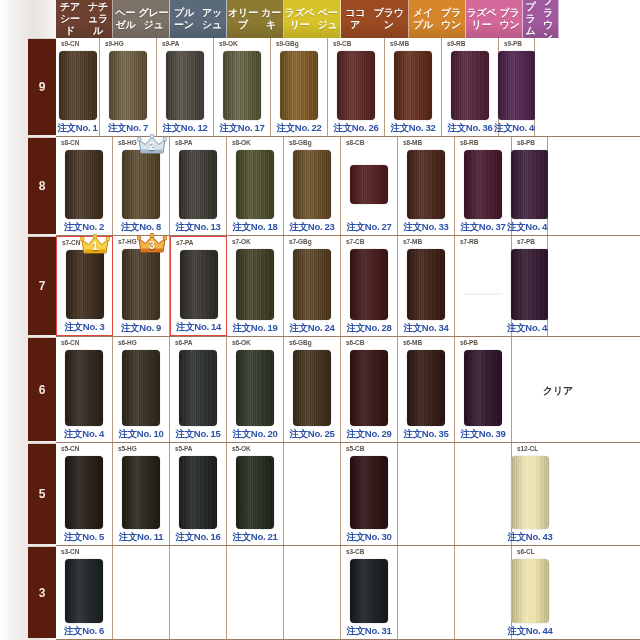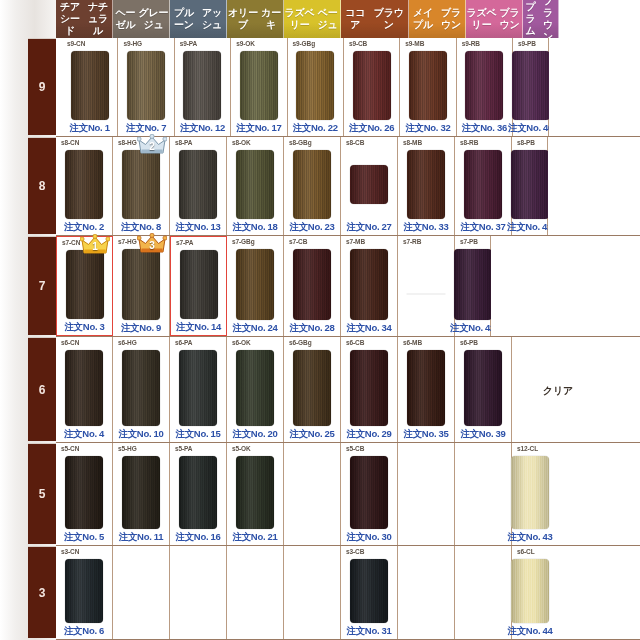--- a/index.html
+++ b/index.html
@@ -174,21 +174,21 @@
       </div>
       <div class="hdr-cell" style="width: 36px; background: linear-gradient(rgb(161, 89, 158) 0%, rgb(161, 89, 158) 60%, rgba(0, 0, 0, 0.12) 100%), rgb(161, 89, 158);">
         <div>プラム</div>
         <div>ブラウン</div>
       </div>
       <div class="hdr-cell empty" style="width: 92px;"></div>
     </div>
 
   <div class="grid" id="grid">
       <div class="grid-row" style="height: 99px;">
-        <div class="cell" style="width: 57px; margin-left: 6px;">
+        <div class="cell" style="width: 44px;">
           <div class="code">s9-CN</div>
           <div class="swatch" style="background: rgb(78, 56, 35);"></div>
           <div class="order">注文No. 1</div>
         </div>
         <div class="cell" style="width: 57px;">
           <div class="code">s9-HG</div>
           <div class="swatch" style="background: rgb(107, 90, 60);"></div>
           <div class="order">注文No. 7</div>
         </div>
         <div class="cell" style="width: 57px;">
@@ -307,20 +307,25 @@
               <circle cx="15" cy="2.3" r="2.1" fill="#f2b44b" stroke="#b55a10" stroke-width=".7"></circle>
               <circle cx="28" cy="5" r="2.1" fill="#f2b44b" stroke="#b55a10" stroke-width=".7"></circle>
             </svg><div class="num">3</div></div>
         </div>
         <div class="cell hl" style="width: 57px;">
           <div class="code">s7-PA</div>
           <div class="swatch" style="background: rgb(51, 48, 43);"></div>
           <div class="order">注文No. 14</div>
         </div>
         <div class="cell" style="width: 57px;">
+          <div class="code">s7-OK</div>
+          <div class="swatch" style="background: rgb(62, 62, 38);"></div>
+          <div class="order">注文No. 19</div>
+        </div>
+        <div class="cell" style="width: 57px;">
           <div class="code">s7-GBg</div>
           <div class="swatch" style="background: rgb(88, 64, 30);"></div>
           <div class="order">注文No. 24</div>
         </div>
         <div class="cell" style="width: 57px;">
           <div class="code">s7-CB</div>
           <div class="swatch" style="background: rgb(62, 24, 24);"></div>
           <div class="order">注文No. 28</div>
         </div>
         <div class="cell" style="width: 57px;">

